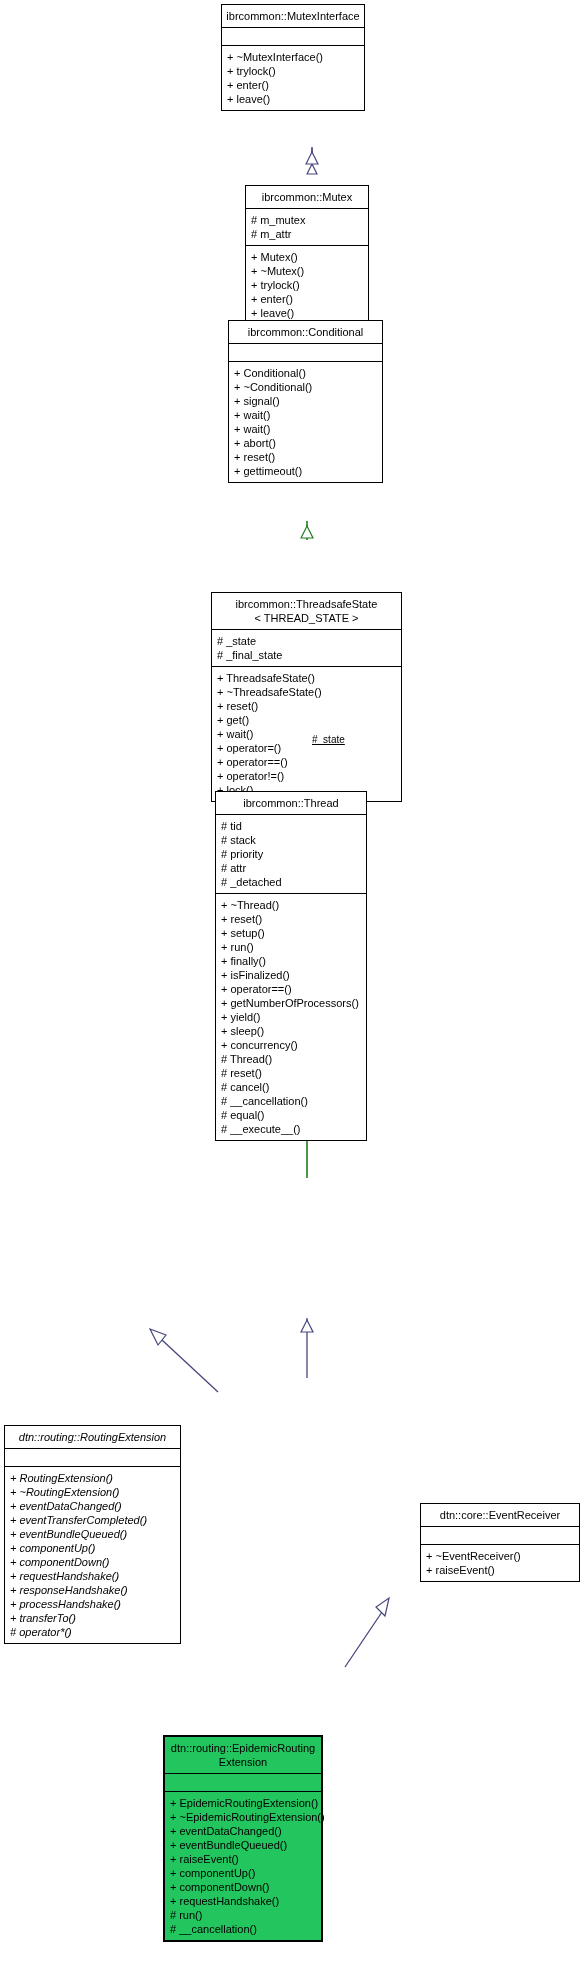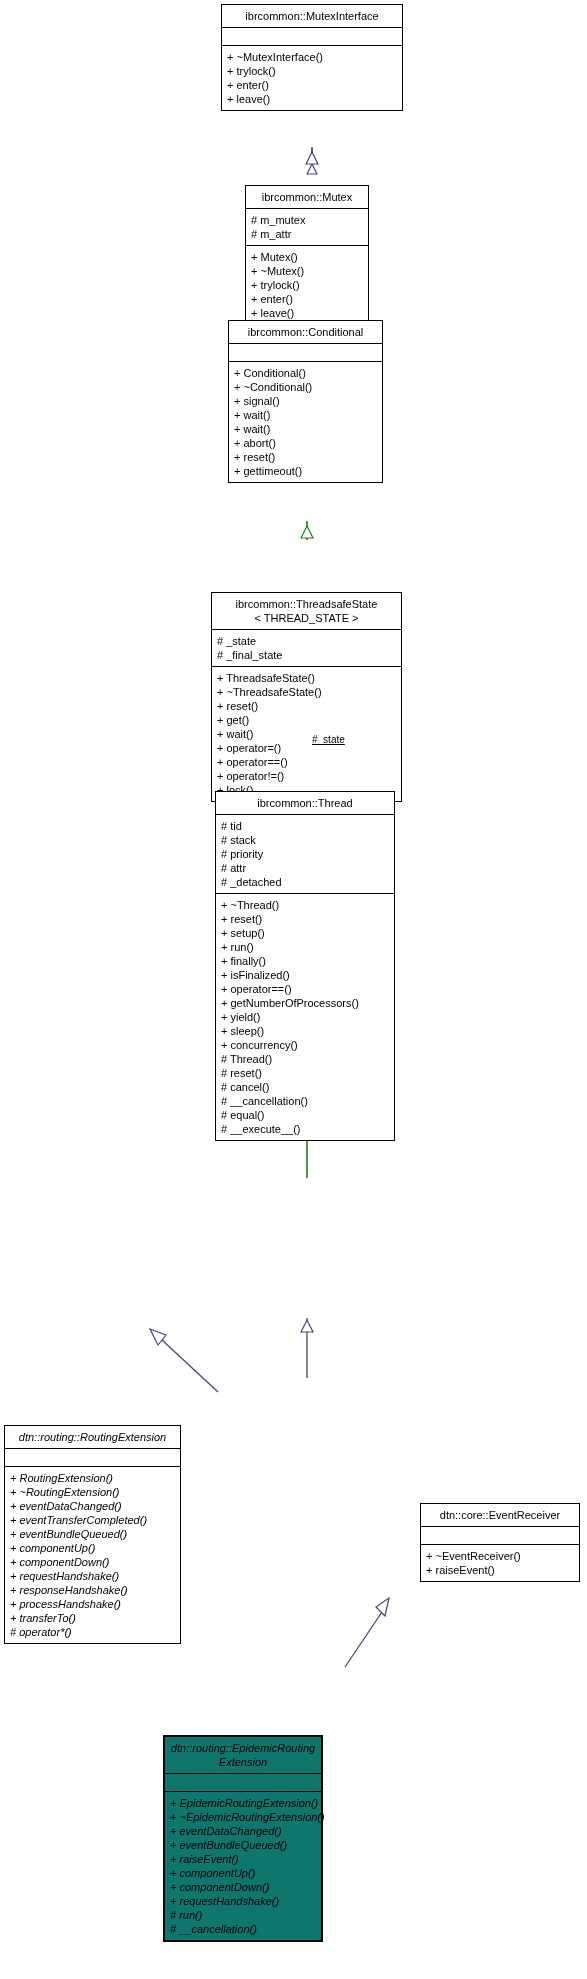--- a/index.html
+++ b/index.html
@@ -28,22 +28,21 @@
     pointer-events: none;
   }
   .uml-class {
     position: absolute;
     box-sizing: border-box;
     border: 1px solid #000000;
     background: #ffffff;
     z-index: 2;
   }
   .uml-class.highlight {
-    background: #0f766e;
-    font-style: italic;
+    background: #22c55e;
   }
   .uml-name {
     box-sizing: border-box;
     text-align: center;
     font-size: 11px;
     line-height: 14px;
     padding: 4px 4px 4px 4px;
     color: #000;
     border-bottom: 1px solid #000;
   }
@@ -110,21 +109,21 @@
     <line x1="307" y1="1318" x2="307" y2="1378" stroke="#46467f" stroke-width="1.3"></line>
     <path d="M301,1332 L307,1320 L313,1332 z" fill="#ffffff" stroke="#46467f" stroke-width="1.2"></path>
 
     <line x1="162" y1="1340" x2="218" y2="1392" stroke="#46467f" stroke-width="1.3"></line>
     <path d="M150,1329 L166,1335 L158,1345 z" fill="#ffffff" stroke="#46467f" stroke-width="1.2"></path>
 
     <line x1="382" y1="1612" x2="345" y2="1667" stroke="#46467f" stroke-width="1.3"></line>
     <path d="M389,1598 L385,1616 L376,1607 z" fill="#ffffff" stroke="#46467f" stroke-width="1.2"></path>
   </svg>
 
-  <div class="uml-class" style="left:221px; top:4px; width:182px;">
+  <div class="uml-class" style="left:221px; top:4px; width:144px;">
     <div class="uml-name">
       <div>ibrcommon::MutexInterface</div>
     </div>
     <div class="uml-attrs" style="min-height:18px;"></div>
     <div class="uml-ops">
       <div class="uml-row">+ ~MutexInterface()</div>
       <div class="uml-row">+ trylock()</div>
       <div class="uml-row">+ enter()</div>
       <div class="uml-row">+ leave()</div>
     </div>
@@ -184,21 +183,21 @@
       <div class="uml-row">+ operator==()</div>
       <div class="uml-row">+ operator!=()</div>
       <div class="uml-row">+ lock()</div>
     </div>
   </div>
 
   <div class="edge-label" style="left:312px; top:734px;">
     <span>#_state</span>
   </div>
 
-  <div class="uml-class" style="left:215px; top:791px; width:180px;">
+  <div class="uml-class" style="left:215px; top:791px; width:152px;">
     <div class="uml-name">
       <div>ibrcommon::Thread</div>
     </div>
     <div class="uml-attrs">
       <div class="uml-row"># tid</div>
       <div class="uml-row"># stack</div>
       <div class="uml-row"># priority</div>
       <div class="uml-row"># attr</div>
       <div class="uml-row"># _detached</div>
     </div>

